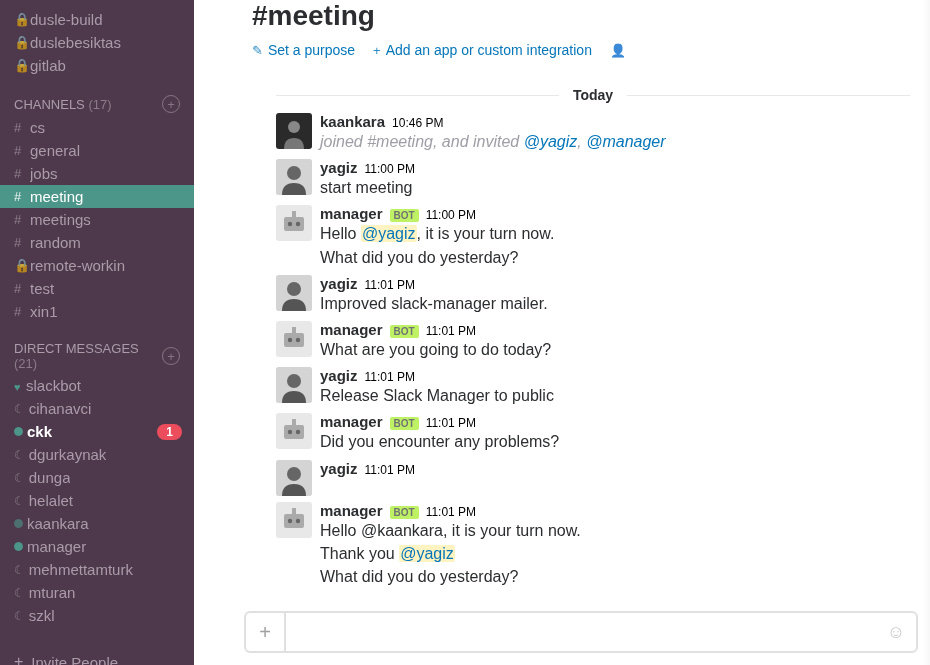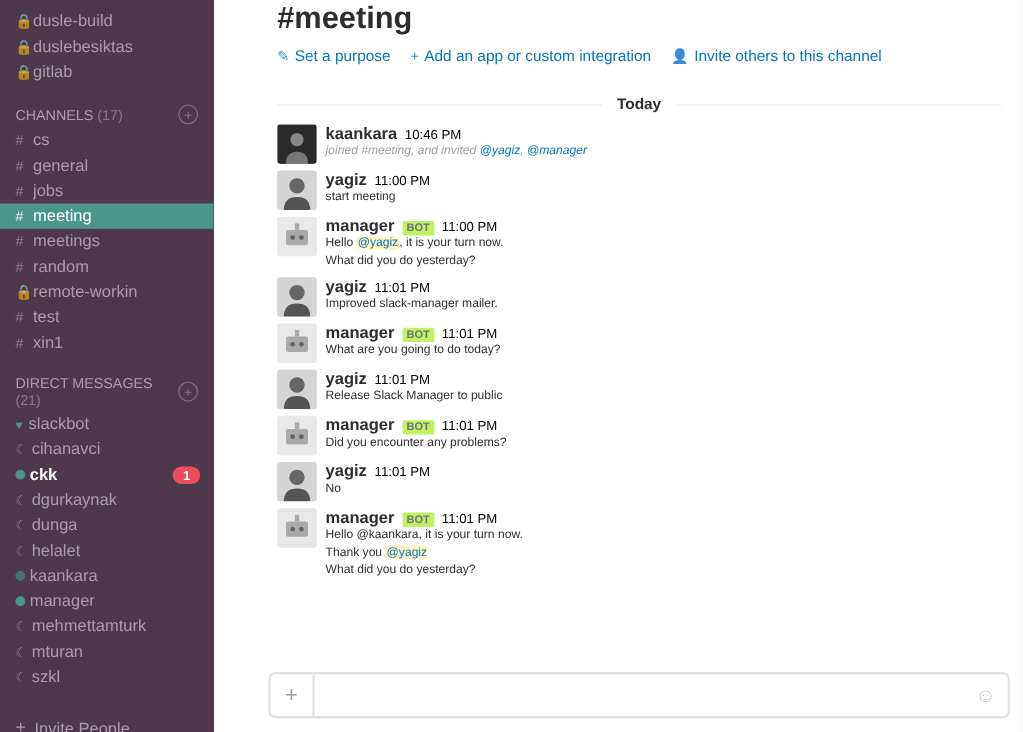--- a/index.html
+++ b/index.html
@@ -28,31 +28,31 @@
 .channel-title { font-size: 28px; font-weight: 800; color: #2c2d30; margin-bottom: 2px; }
 .channel-desc { font-size: 15px; color: #2c2d30; line-height: 1.5; }
 .channel-desc a, .link { color: #0576b9; text-decoration: none; }
 .creator { color: #4d394b; font-weight: 600; text-decoration: none; }
 .actions { display: flex; gap: 18px; margin-top: 10px; font-size: 14px; }
 .action { color: #0576b9; cursor: pointer; display: flex; align-items: center; gap: 5px; }
 .action .aicon { font-size: 13px; opacity: 0.85; }
 .divider-wrap { position: relative; text-align: center; margin: 18px 0 6px 0; }
 .divider-line { border-top: 1px solid #e8e8e8; position: absolute; top: 50%; left: 0; right: 0; }
 .divider-label { background: #fff; position: relative; padding: 0 14px; font-weight: 700; font-size: 14px; color: #2c2d30; }
-.messages { flex: 1; overflow-y: auto; padding: 0 20px 8px 20px; }
+.messages { flex: 1; overflow-y: auto; padding: 0 20px 8px 20px; margin-left: 24px; }
 .msg { display: flex; padding: 4px 0 2px 0; }
 .avatar { width: 36px; height: 36px; border-radius: 3px; margin-right: 8px; flex-shrink: 0; background: #ddd; display: flex; align-items: center; justify-content: center; overflow: hidden; }
 .avatar.bot { background: #e8e8e8; }
 .avatar svg, .avatar .av-inner { width: 100%; height: 100%; }
 .msg-body { flex: 1; }
 .msg-head { display: flex; align-items: baseline; gap: 7px; }
 .msg-user { font-weight: 800; font-size: 15px; color: #2c2d30; }
 .bot-tag { background: #bef264; color: #717274; font-size: 10px; font-weight: 700; padding: 1px 4px; border-radius: 2px; }
 .msg-time { font-size: 12px; color: #000000; }
-.msg-text { font-size: 11px; line-height: 1.45; color: #2c2d30; }
+.msg-text { font-size: 16px; line-height: 1.45; color: #2c2d30; }
 .msg-text.join { color: #9e9ea6; font-style: italic; }
 .mention { color: #0576b9; }
 .mention.hl { background: #fff3c2; padding: 0 1px; border-radius: 2px; }
 .composer { margin: 4px 12px 12px 12px; border: 2px solid #e0e0e0; border-radius: 6px; height: 42px; display: flex; align-items: center; background: #fff; }
 .composer .attach { width: 40px; height: 100%; border-right: 2px solid #e0e0e0; display: flex; align-items: center; justify-content: center; font-size: 20px; color: #a0a0a0; cursor: pointer; }
 .composer input { flex: 1; border: none; outline: none; font-size: 15px; padding: 0 10px; background: transparent; }
 .composer .emoji { width: 40px; display: flex; align-items: center; justify-content: center; color: #c7c7c7; font-size: 18px; cursor: pointer; }
 .scroll-edge { position: absolute; right: 0; top: 0; bottom: 0; width: 8px; background: linear-gradient(to left, rgba(0,0,0,0.03), transparent); pointer-events: none; }
 </style>
 </head>
@@ -186,21 +186,20 @@
       <div class="action">
           <span class="aicon">✎</span>
           <span>Set a purpose</span>
         </div>
       <div class="action">
           <span class="aicon">+</span>
           <span>Add an app or custom integration</span>
         </div>
       <div class="action">
           <span class="aicon">👤</span>
-          <span>Invite others to this channel</span>
         </div>
     </div>
   </div>
 
   <div class="messages">
     <div class="divider-wrap">
       <div class="divider-line"></div>
       <span class="divider-label">Today</span>
     </div>
     <div id="msg-list">
@@ -334,21 +333,20 @@
               <circle cx="18" cy="14" r="7" fill="#666"></circle>
               <path d="M6 36 Q6 24 18 24 Q30 24 30 36 Z" fill="#555"></path>
             </svg>
           </div>
        <div class="msg-body">
          <div class="msg-head">
            <span class="msg-user">yagiz</span>
 
            <span class="msg-time">11:01 PM</span>
          </div>
-         <p class="msg-text">No</p>
        </div>
      </div>
         <div class="msg">
        <div class="avatar bot">
             <svg viewBox="0 0 36 36">
               <rect x="8" y="12" width="20" height="14" rx="2" fill="#aaa"></rect>
               <circle cx="14" cy="19" r="2.2" fill="#666"></circle>
               <circle cx="22" cy="19" r="2.2" fill="#666"></circle>
               <rect x="16" y="6" width="4" height="6" fill="#aaa"></rect>
             </svg>

